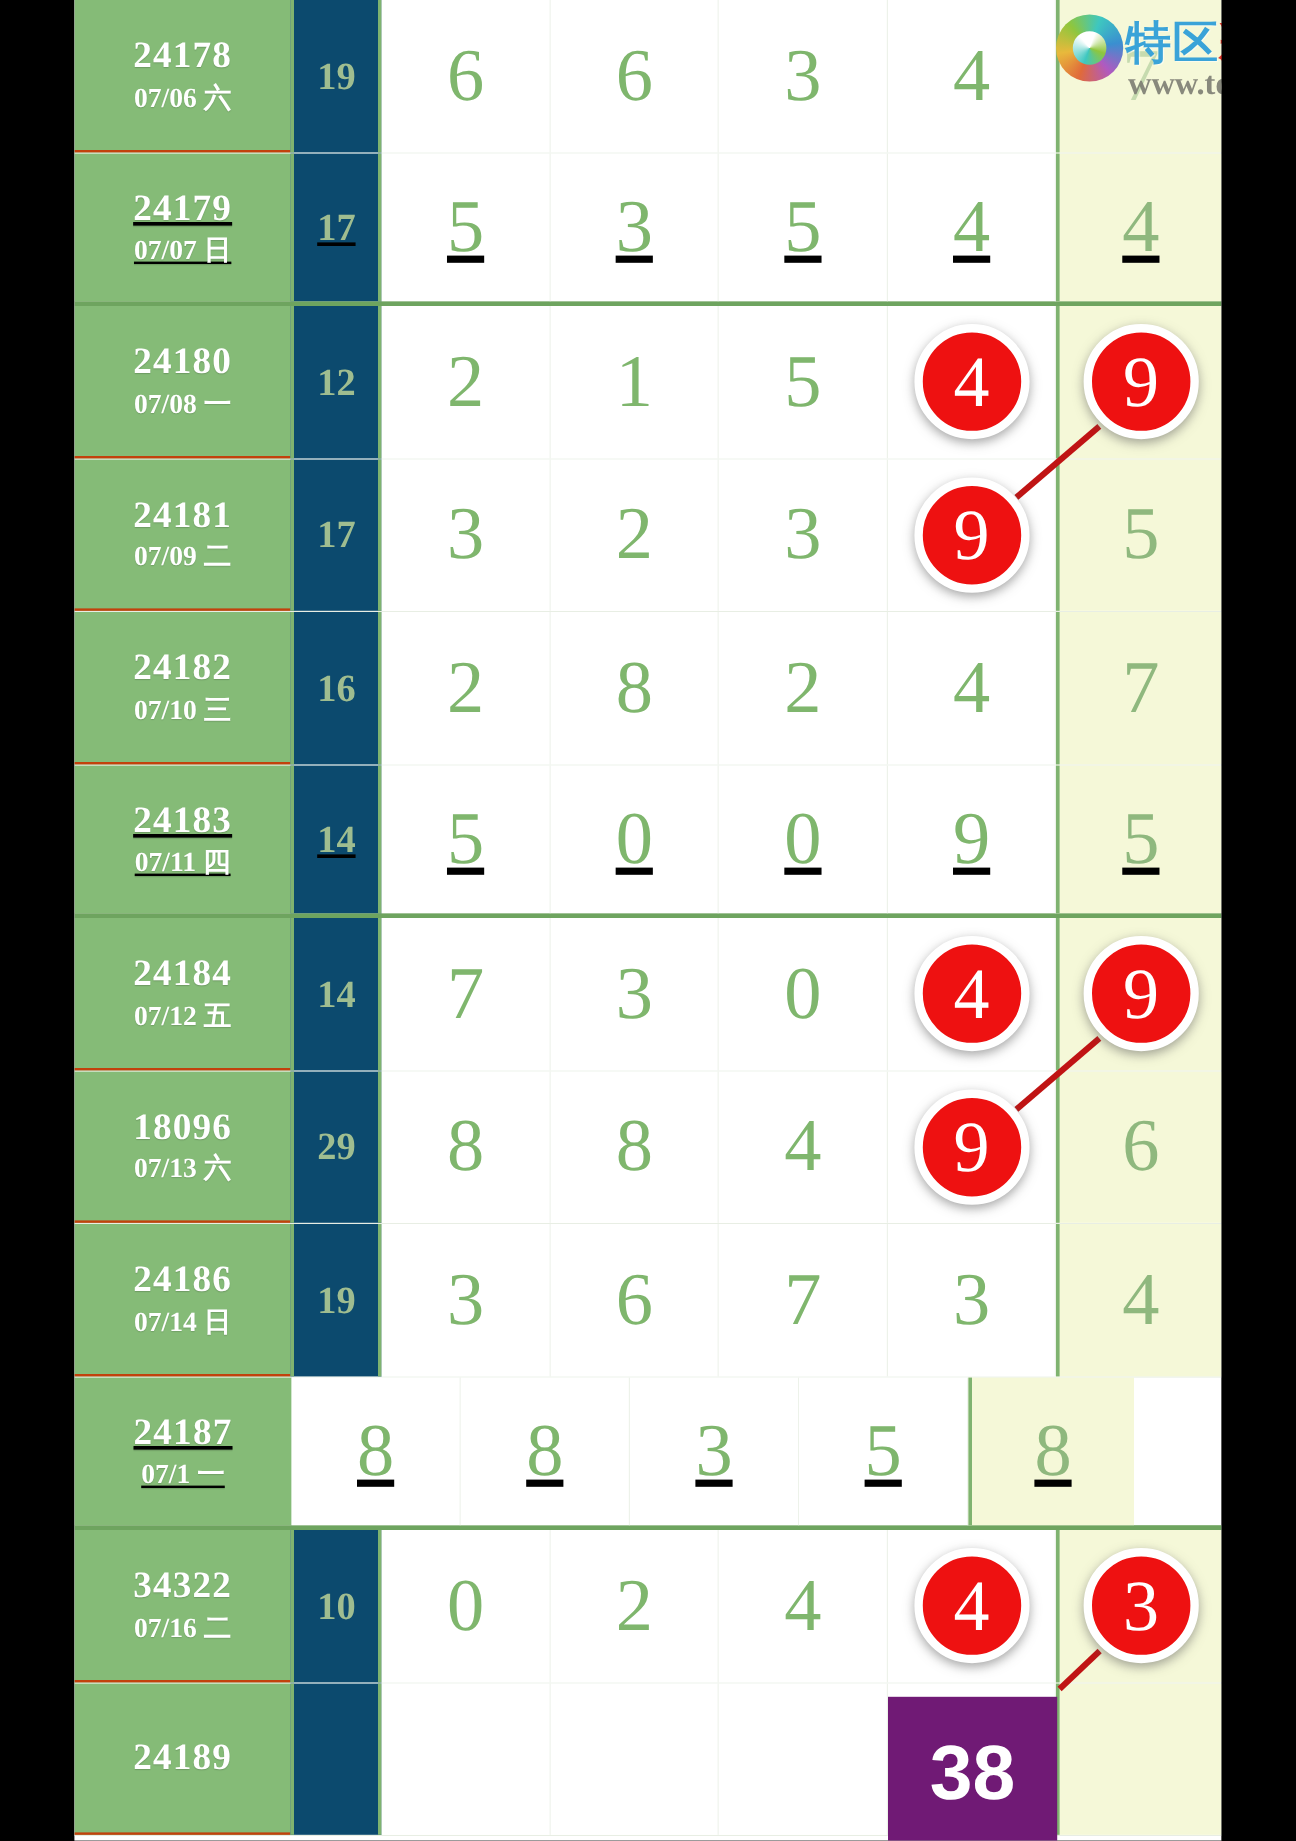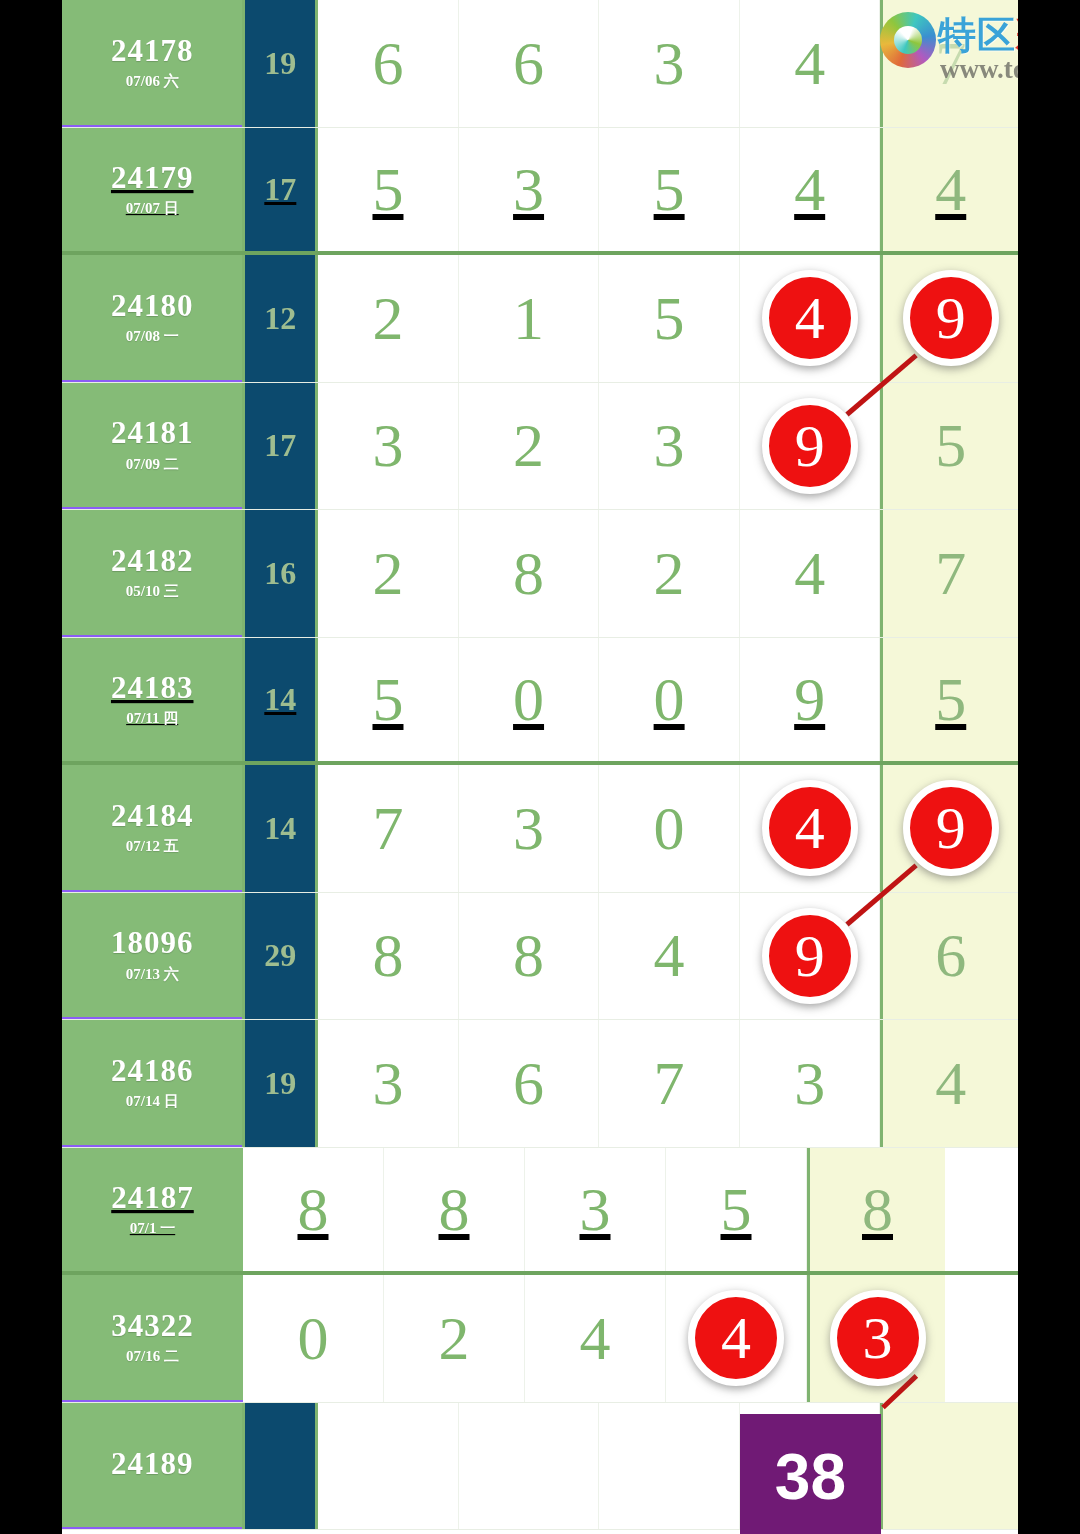--- a/index.html
+++ b/index.html
@@ -35,32 +35,32 @@
 
   
   .c-issue{
     width:181px;
     background:#85bb77;
     color:#ffffff;
     display:flex;
     flex-direction:column;
     align-items:center;
     justify-content:center;
-    border-bottom:2px solid #8b5cf6;
+    border-bottom:2px solid #c2410c;
     line-height:1.05;
   }
   .row.grp .c-issue{ border-bottom:none; }
   .c-issue .no{
     font-size:31px;
     font-weight:bold;
     letter-spacing:1px;
     text-shadow:0 1px 1px rgba(0,0,0,.18);
   }
   .c-issue .dt{
-    font-size:15px;
+    font-size:23px;
     font-weight:bold;
     margin-top:7px;
     text-shadow:0 1px 1px rgba(0,0,0,.15);
   }
 
   .c-sum{
     width:76px;
     background:#0c4a6e;
     color:#9fbd90;
     display:flex;
@@ -278,21 +278,21 @@
         <div class="c-num">
           <div class="ball">9</div>
         </div>
         <div class="c-num last">
           <span>5</span>
         </div>
       </div>
       <div class="row">
         <div class="c-issue">
           <div class="no">24182</div>
-          <div class="dt">05/10 三</div>
+          <div class="dt">07/10 三</div>
         </div>
         <div class="c-sum">16</div>
         <div class="c-num">
           <span>2</span>
         </div>
         <div class="c-num">
           <span>8</span>
         </div>
         <div class="c-num">
           <span>2</span>
@@ -411,20 +411,21 @@
         </div>
         <div class="c-num last">
           <span>8</span>
         </div>
       </div>
       <div class="row">
         <div class="c-issue">
           <div class="no">34322</div>
           <div class="dt">07/16 二</div>
         </div>
+        <div class="c-sum">10</div>
         <div class="c-num">
           <span>0</span>
         </div>
         <div class="c-num">
           <span>2</span>
         </div>
         <div class="c-num">
           <span>4</span>
         </div>
         <div class="c-num">

